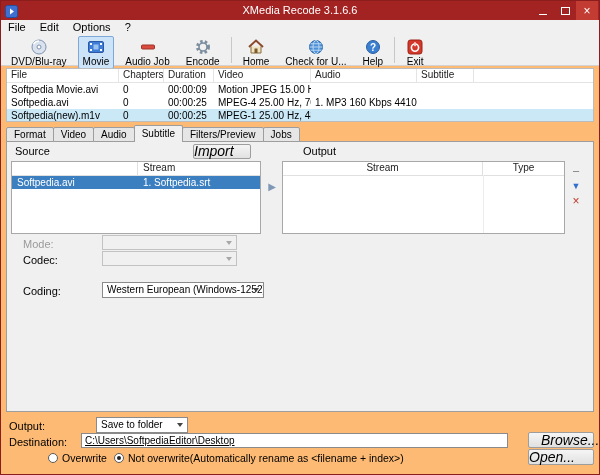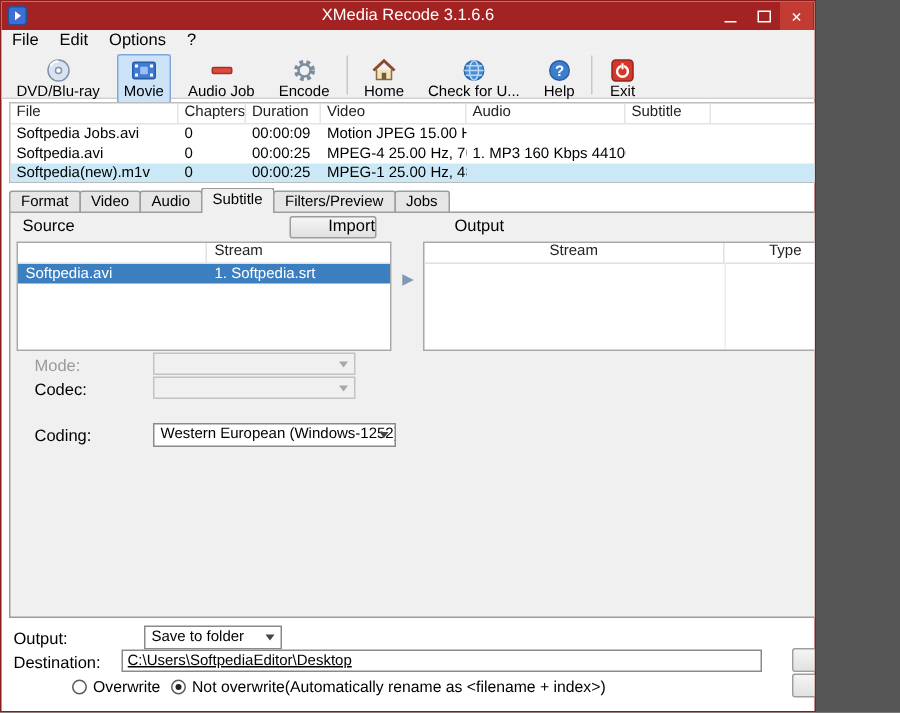--- a/index.html
+++ b/index.html
@@ -1,17 +1,17 @@
 <!DOCTYPE html>
 <html><head>
 <meta charset="utf-8">
 <style>
   html,body { margin:0; padding:0; background:#555; }
   body { font-family:"Liberation Sans","DejaVu Sans",sans-serif; }
-  #window { position:relative; width:544px; height:475px; background:#ffffff;
+  #window { position:relative; width:600px; height:475px; background:#fdba74;
             border:1px solid #8c1d1d; box-sizing:border-box; overflow:hidden; }
 
   
   .titlebar { position:absolute; left:0; top:0; right:0; height:19px; background:#a32322; }
   .app-icon { position:absolute; left:4px; top:3px; width:13px; height:13px; }
   .title { position:absolute; left:0; right:0; top:0; text-align:center; color:#fff;
            font-size:11px; line-height:19px; }
   .winbtns { position:absolute; right:1px; top:0; height:19px; display:flex; }
   .winbtn { width:22px; height:19px; color:#fff; display:flex; align-items:center;
             justify-content:center; font-size:12px; }
@@ -52,21 +52,21 @@
          border:1px solid #9d9d9d; border-top-left-radius:2px; border-top-right-radius:2px; }
   .tab + .tab { margin-left:-1px; }
   .tab.active { height:16px; line-height:16px; background:#f0f0f0; border-bottom:none;
                 position:relative; z-index:4; }
 
   .panel { position:absolute; left:5px; top:140px; width:588px; height:271px;
            border:1px solid #9d9d9d; background:#f0f0f0; box-sizing:border-box; z-index:1; }
 
   .grouplabel { position:absolute; font-size:11px; }
   .btn { position:absolute; background:linear-gradient(#f5f5f5,#e1e1e1); border:1px solid #9d9d9d;
-         border-radius:2px; font-size:11px; text-align:right; box-sizing:border-box; }
+         border-radius:2px; font-size:14px; text-align:left; box-sizing:border-box;font-style:italic; }
 
   .box { position:absolute; background:#fff; border:1px solid #a8a8a8; box-sizing:border-box;
          font-size:10px; overflow:hidden; }
   .thead { display:flex; height:13px; line-height:12px; border-bottom:1px solid #e0e0e0; color:#222; }
   .hcell { border-right:1px solid #e0e0e0; padding-left:5px; box-sizing:border-box;
            white-space:nowrap; overflow:hidden; }
   .hcell.center { text-align:center; padding-left:0; }
   .srow { display:flex; height:13px; line-height:13px; }
   .srow.sel { background:#3c7fc1; color:#fff; }
   .scell { padding-left:5px; box-sizing:border-box; white-space:nowrap; overflow:hidden; }
@@ -213,21 +213,21 @@
     <div class="fl-header">
       <div class="fl-hcell" style="width:112px">File</div>
       <div class="fl-hcell" style="width:45px">Chapters</div>
       <div class="fl-hcell" style="width:50px">Duration</div>
       <div class="fl-hcell" style="width:97px">Video</div>
       <div class="fl-hcell" style="width:106px">Audio</div>
       <div class="fl-hcell" style="width:57px">Subtitle</div>
       <div class="fl-hcell" style="flex:1; border-right:none;"></div>
     </div>
     <div class="fl-row">
-      <div class="fl-cell" style="width:112px">Softpedia Jobs.avi</div>
+      <div class="fl-cell" style="width:112px">Softpedia Movie.avi</div>
       <div class="fl-cell" style="width:45px">0</div>
       <div class="fl-cell" style="width:50px">00:00:09</div>
       <div class="fl-cell" style="width:97px">Motion JPEG 15.00 Hz, 32...</div>
       <div class="fl-cell" style="width:106px"></div>
       <div class="fl-cell" style="width:57px"></div>
     </div>
     <div class="fl-row">
       <div class="fl-cell" style="width:112px">Softpedia.avi</div>
       <div class="fl-cell" style="width:45px">0</div>
       <div class="fl-cell" style="width:50px">00:00:25</div>

